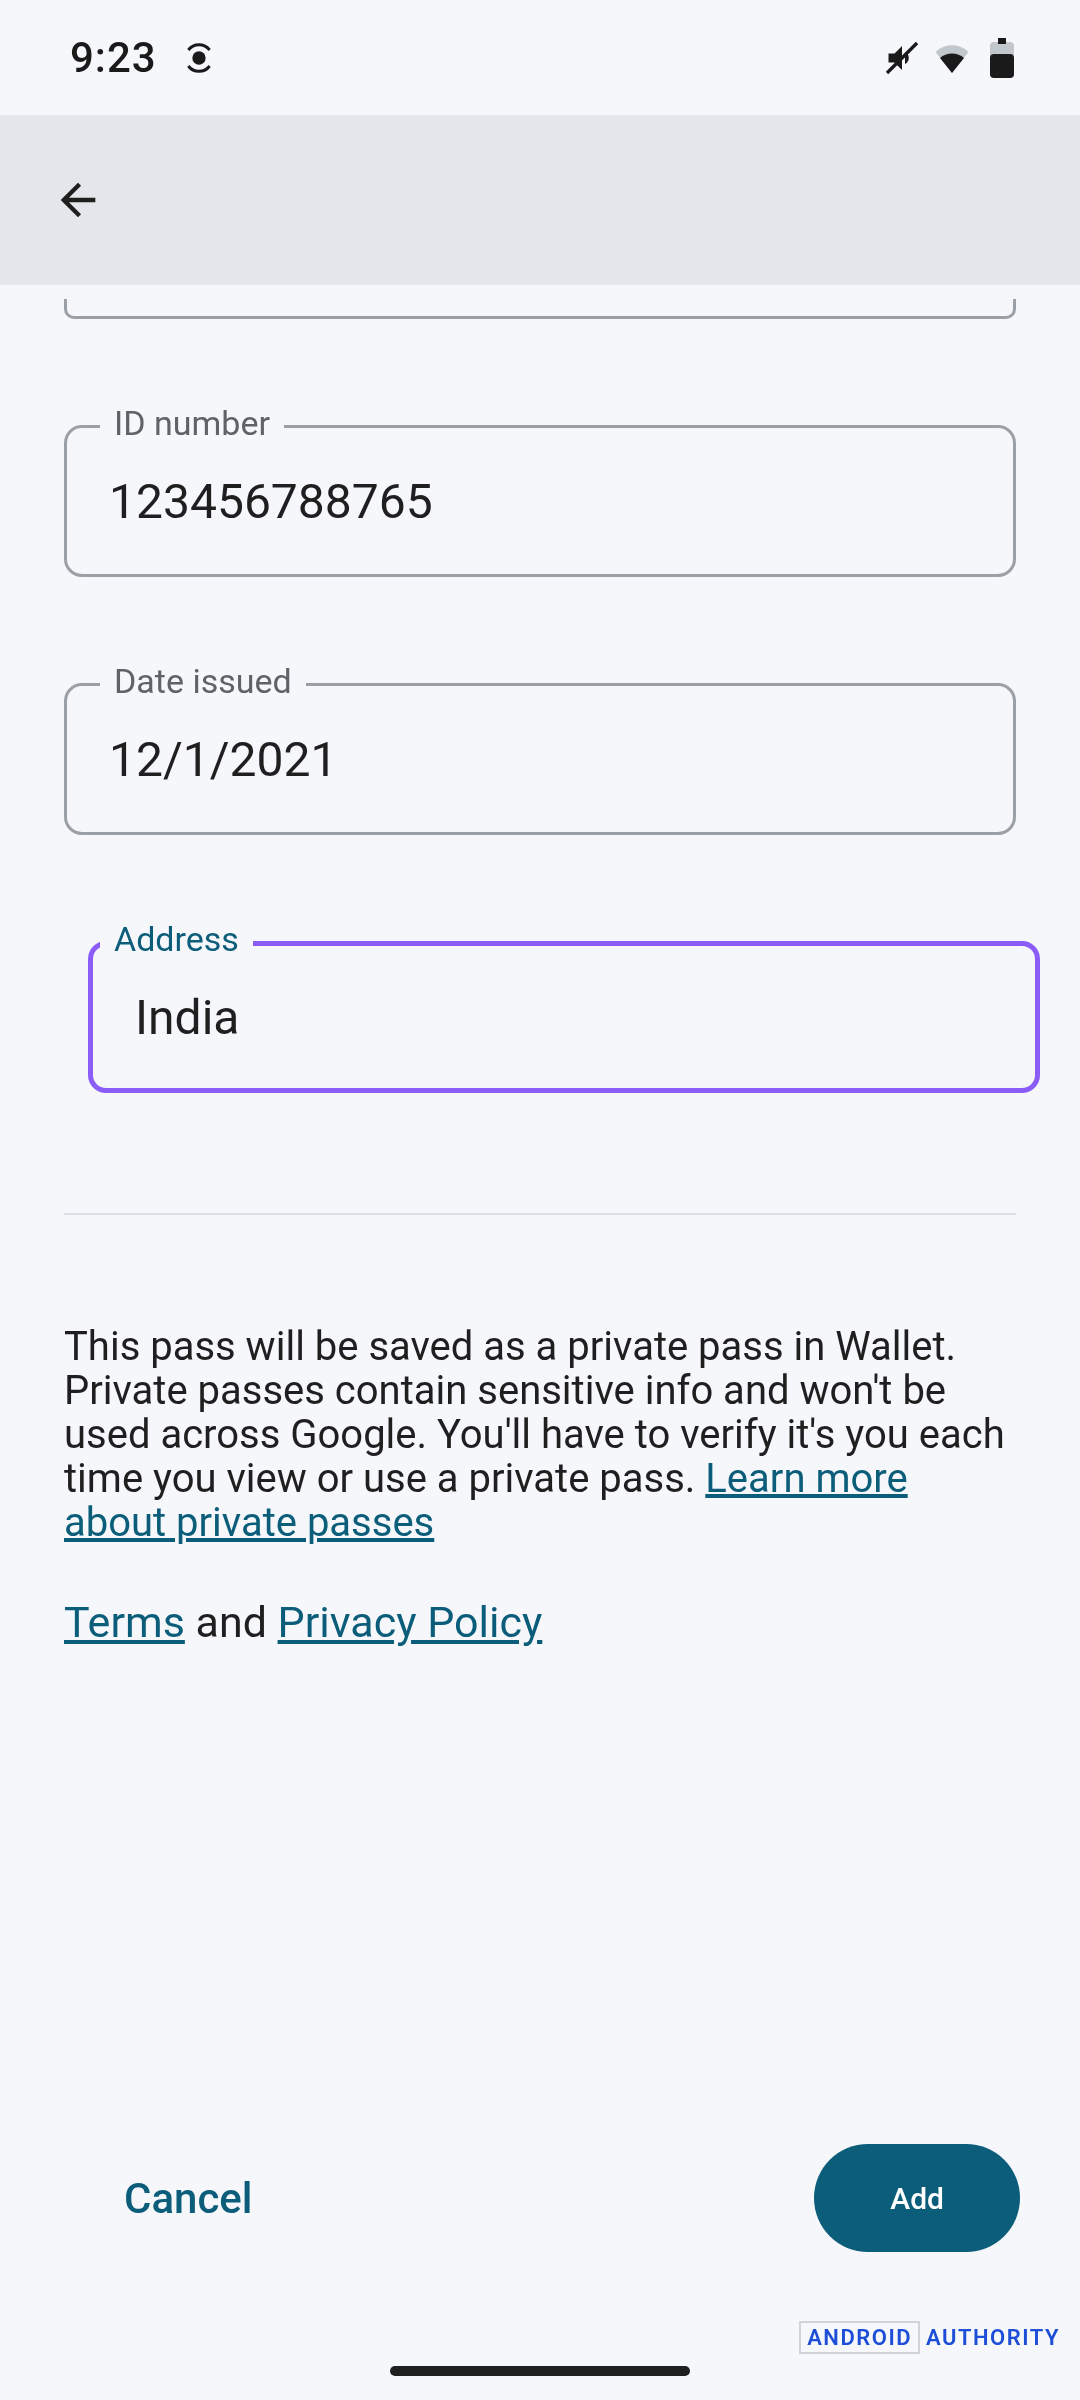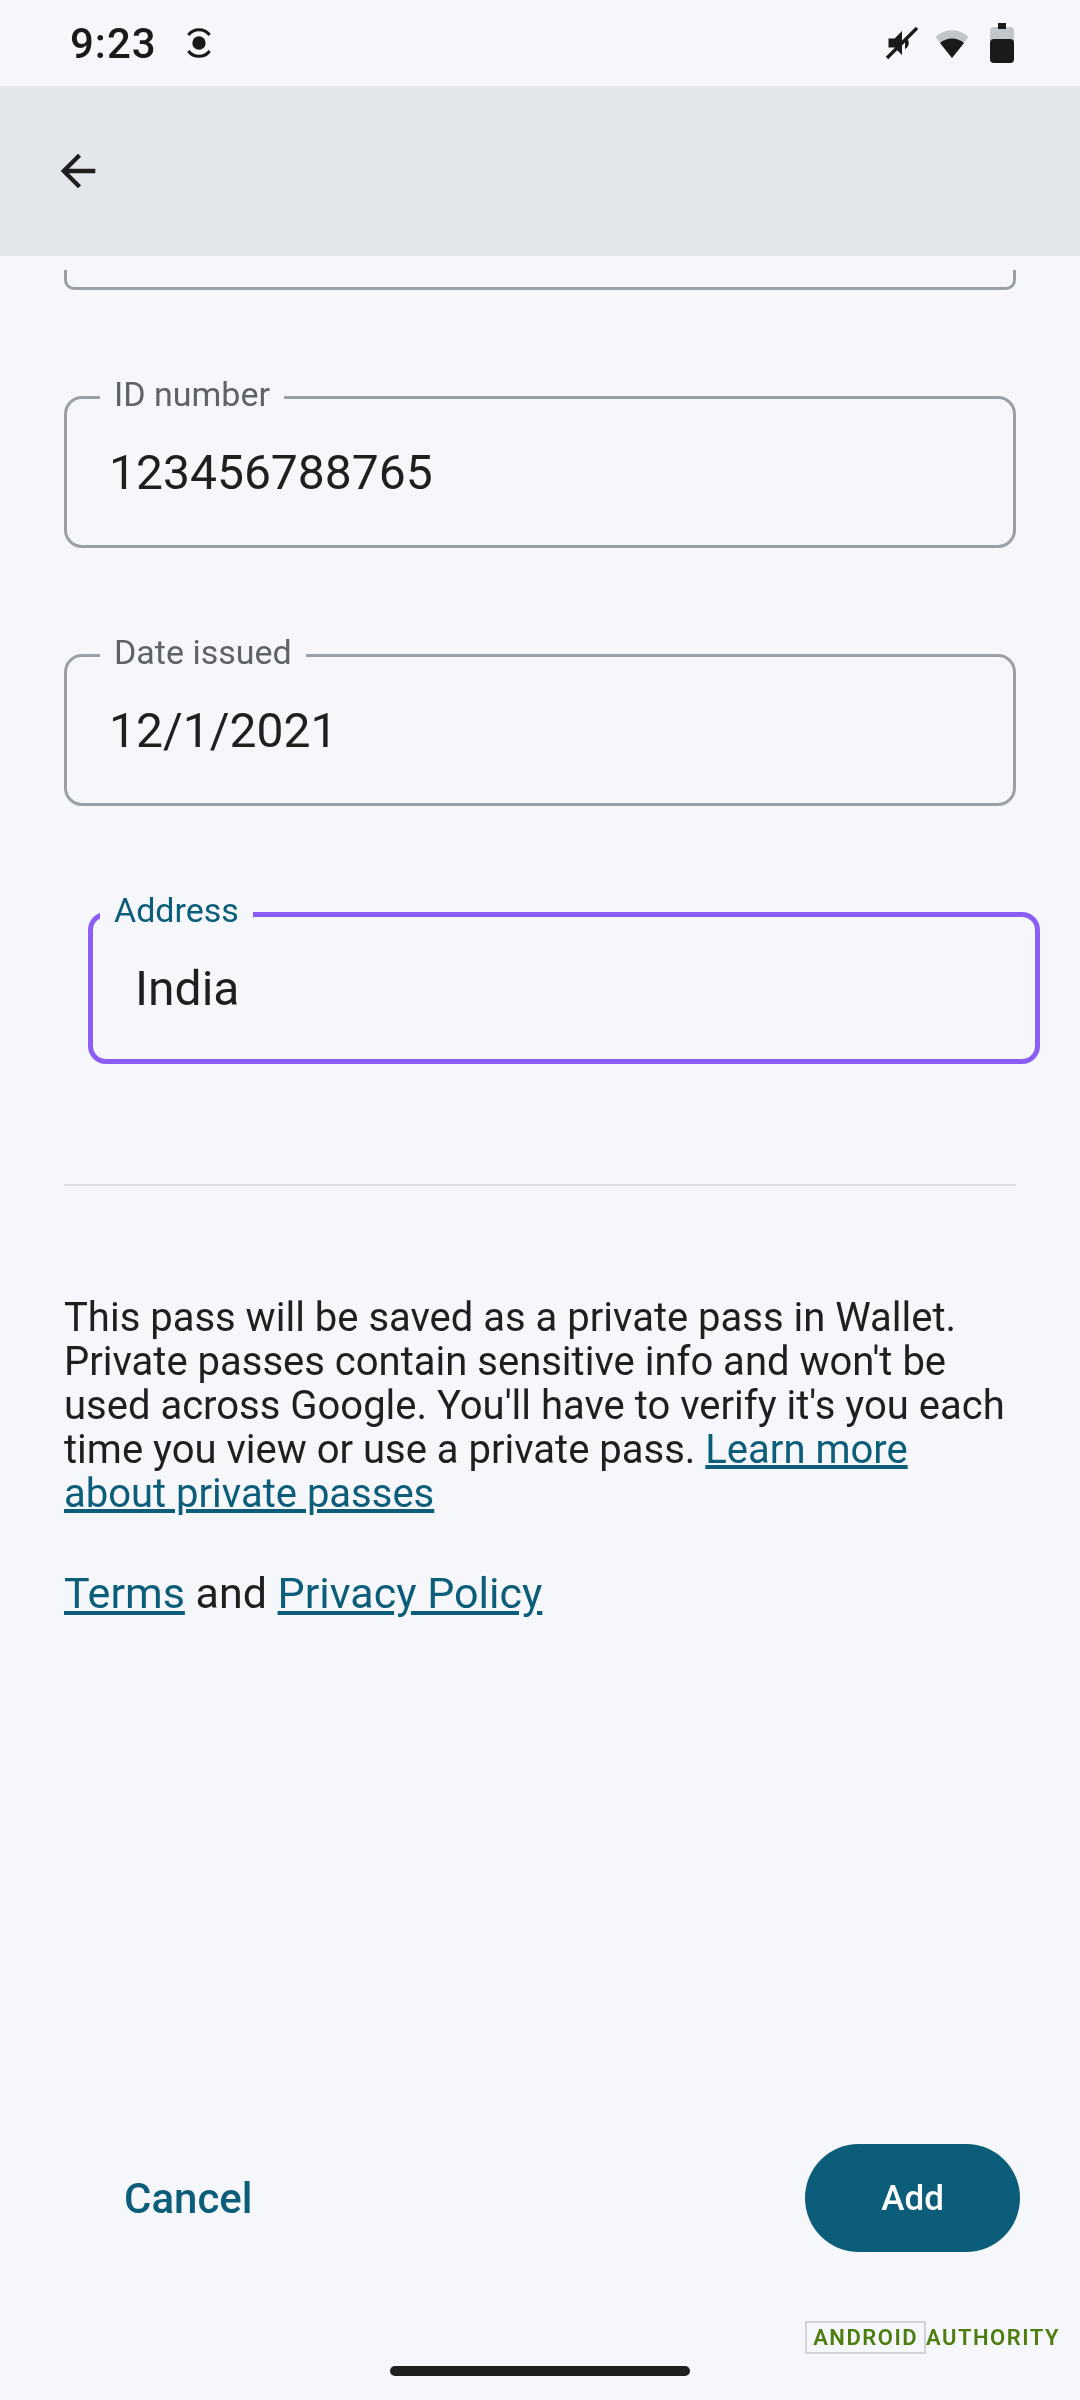--- a/index.html
+++ b/index.html
@@ -6,21 +6,21 @@
   html, body { width: 1080px; height: 2400px; }
   body {
     font-family: 'Roboto', -apple-system, BlinkMacSystemFont, sans-serif;
     background: #f5f7fa;
     overflow: hidden;
     position: relative;
   }
 
   
   .status-bar {
-    height: 86px;
+    height: 115px;
     display: flex;
     align-items: center;
     justify-content: space-between;
     padding: 0 60px 0 70px;
     background: #f5f7fa;
     color: #1a1a1a;
   }
   .status-left { display: flex; align-items: center; gap: 24px; }
   .status-time { font-size: 42px; font-weight: 500; letter-spacing: 1px; }
   .status-right { display: flex; align-items: center; gap: 14px; }
@@ -132,21 +132,21 @@
     font-size: 42px;
     font-weight: 500;
     color: #0b5d7a;
     padding: 24px 64px;
     cursor: pointer;
     background: transparent;
     border: none;
     font-family: inherit;
   }
   .btn-primary {
-    font-size: 35px;
+    font-size: 30px;
     font-weight: 500;
     color: #fff;
     background: #0b5d7a;
     border: none;
     border-radius: 60px;
     padding: 8px 76px;
     height: 108px;
     cursor: pointer;
     font-family: inherit;
   }
@@ -163,24 +163,25 @@
     border-radius: 6px;
   }
 
   
   .watermark {
     position: absolute;
     bottom: 46px;
     right: 20px;
     font-size: 22px;
     letter-spacing: 1.5px;
-    color: #4d7c0f;
+    color: #1d4ed8;
     font-weight: 600;
     display: flex;
     align-items: center;
+    gap: 6px;
   }
   .watermark .boxed {
     border: 2px solid #d0d4d9;
     padding: 2px 6px;
   }
 </style>
 </head>
 <body>
 
 <div class="status-bar">

